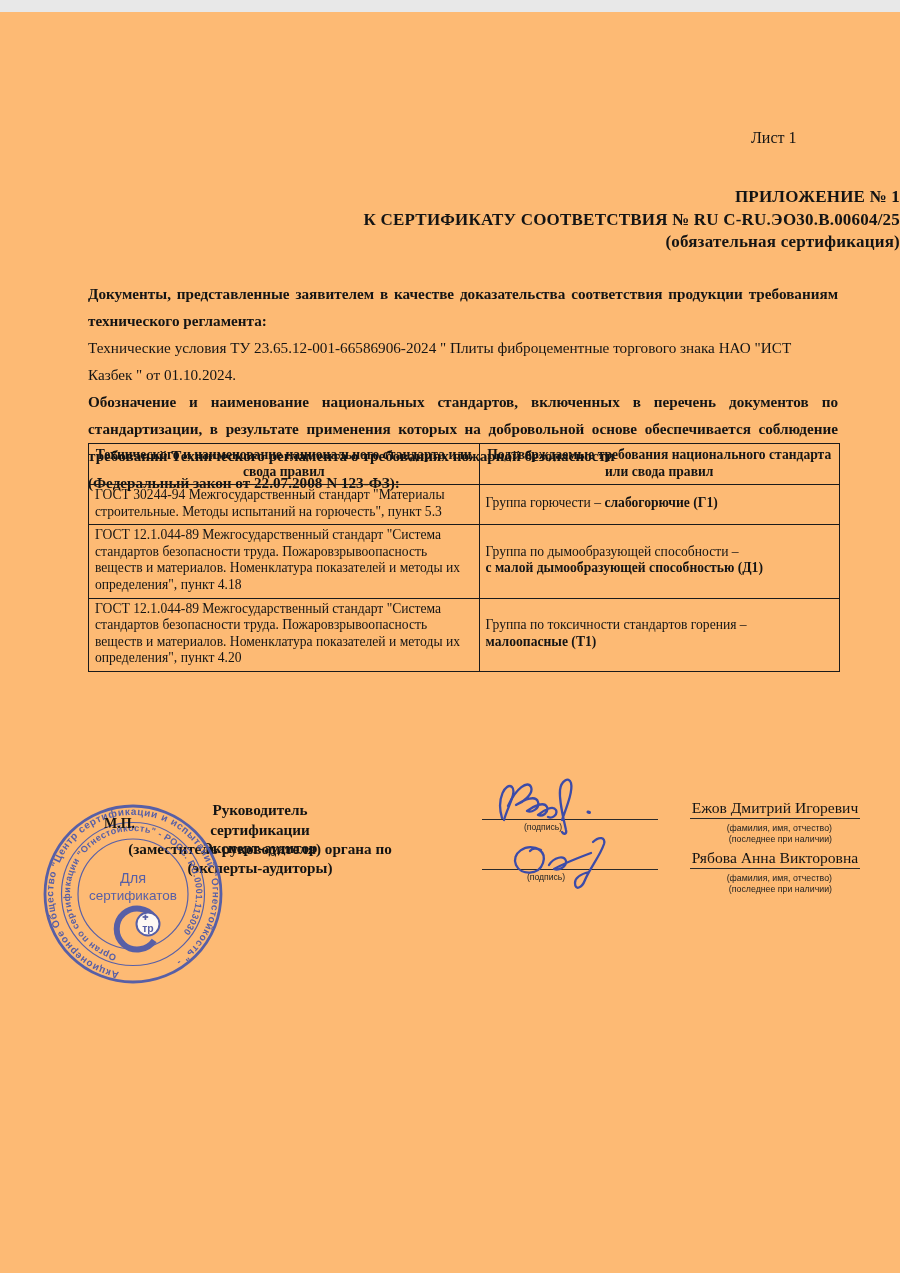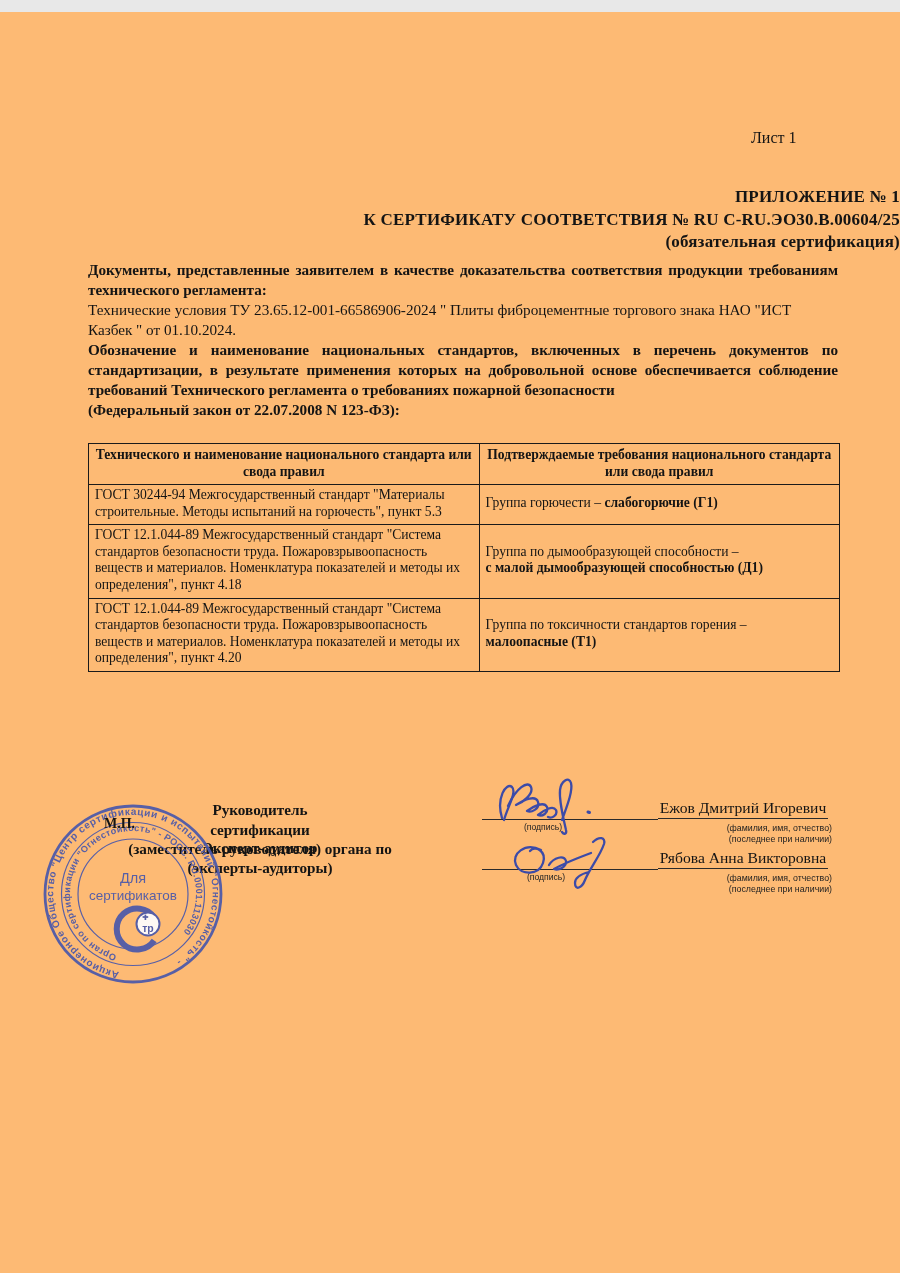--- a/index.html
+++ b/index.html
@@ -7,21 +7,21 @@
     position:relative; width:900px; height:1273px; margin:12px auto;
     background:#fdba74; overflow:hidden;
     font-family:"Liberation Serif", serif; color:#141414;
   }
   .sheet-label { position:absolute; top:117px; left:751px; font-size:16px; }
   .title-block {
     position:absolute; top:174px; left:0; width:100%;
     text-align:right; font-weight:bold; font-size:17px; line-height:22.5px;
     letter-spacing:0.2px;
   }
-  .body-block { position:absolute; top:248px; left:88px; width:750px; font-size:15.2px; line-height:20px; }
+  .body-block { position:absolute; top:268px; left:88px; width:750px; font-size:15.2px; line-height:27px; }
   .body-block p { margin:0; }
   .b { font-weight:bold; }
   .just { text-align:justify; text-align-last:left; }
   .doc-table {
     position:absolute; top:431px; left:88px; width:752px;
     border-collapse:collapse; font-size:13.6px; line-height:16.6px;
     table-layout:fixed;
   }
   .doc-table th, .doc-table td {
     border:1.6px solid #1b1b1b; padding:2px 6px 4px 6px; vertical-align:middle;
@@ -39,21 +39,21 @@
   .role-head { top:788px; }
   .role-expert { top:826px; }
   .seal-mark { position:absolute; top:804px; left:104px; font-weight:bold; font-size:14px; z-index:3; }
   .sig-line { position:absolute; height:0; border-bottom:1.6px solid #2a2a2a; width:176px; left:482px; z-index:2; }
   .sig-line.first { top:807px; }
   .sig-line.second { top:857px; }
   .sig-caption { position:absolute; font-size:8.6px; color:#222; z-index:2; font-family:"Liberation Sans", sans-serif; }
   .sig-caption.first { top:810px; left:524px; }
   .sig-caption.second { top:860px; left:527px; }
   .fio-name {
-    position:absolute; left:658px; width:170px; text-align:center;
+    position:absolute; left:690px; width:170px; text-align:center;
     font-size:15.6px; border-bottom:1.6px solid #2a2a2a; padding-bottom:1px;
     white-space:nowrap;
   }
   .fio-name.first { top:787px; }
   .fio-name.second { top:837px; }
   .fio-caption {
     position:absolute; left:662px; width:170px; text-align:right;
     font-size:8.8px; line-height:10.6px; color:#222;
     font-family:"Liberation Sans", sans-serif;
   }

